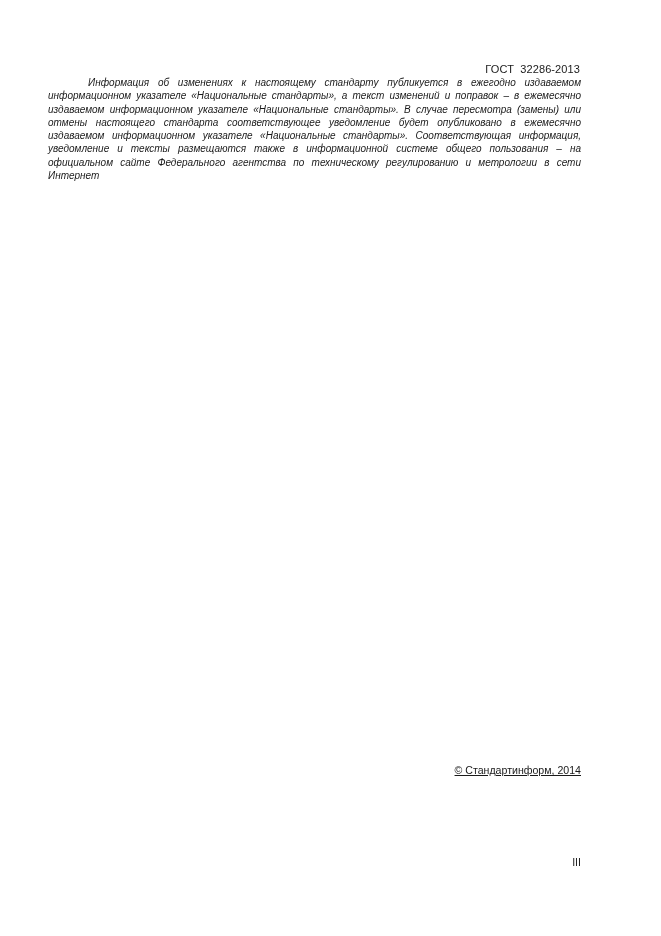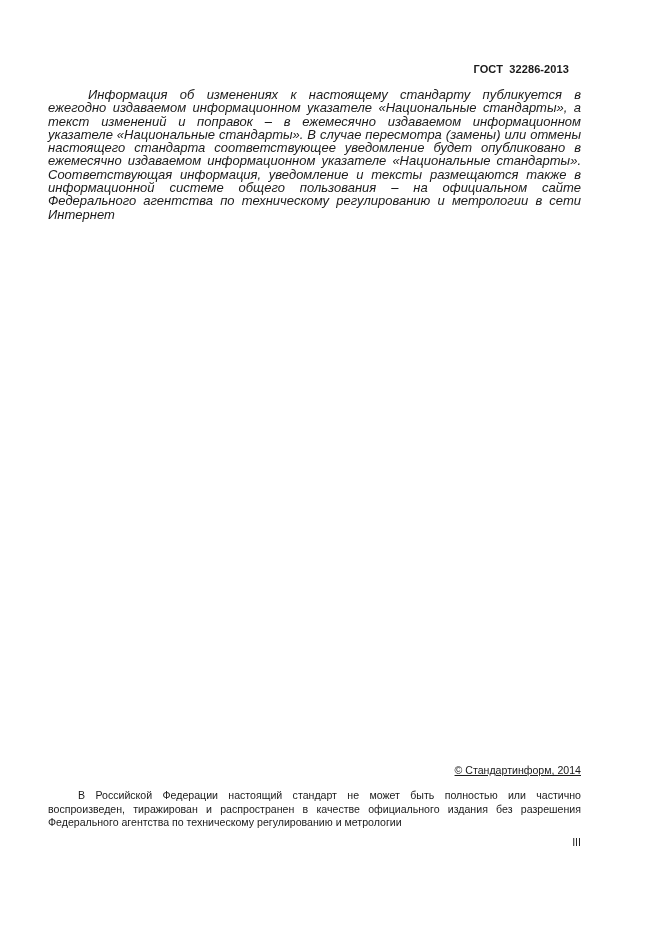--- a/index.html
+++ b/index.html
@@ -1,25 +1,24 @@
 <!DOCTYPE html>
 <html><head>
 <meta charset="utf-8">
 <style>
   html, body { margin: 0; padding: 0; background: #ffffff; }
   body { width: 661px; height: 936px; position: relative; overflow: hidden; color: #1a1a1a; font-family: "Liberation Sans", sans-serif; }
   .page { position: absolute; left: 0; top: 0; width: 661px; height: 936px; background: #ffffff; }
-  .header-code { position: absolute; top: 63px; right: 92px; font-weight: bold; font-size: 11px; letter-spacing: 0.1px; white-space: pre; }
-  .notice { position: absolute; left: 48px; top: 88px; width: 533px; font-size: 13px; line-height: 13.3px; font-style: italic; text-align: justify; text-indent: 40px; }
+  .header-code { position: absolute; top: 63px; right: 81px; font-weight: normal; font-size: 11px; letter-spacing: 0.1px; white-space: pre; }
+  .notice { position: absolute; left: 48px; top: 76px; width: 533px; font-size: 10px; line-height: 13.3px; font-style: italic; text-align: justify; text-indent: 40px; }
   .copyright { position: absolute; top: 764px; right: 80px; font-size: 10.6px; text-decoration: underline; }
   .rights { position: absolute; left: 48px; top: 789px; width: 533px; font-size: 10.6px; line-height: 13.5px; text-align: justify; text-indent: 30px; }
-  .page-number { position: absolute; top: 836px; right: 80px; font-size: 10.6px; }
+  .page-number { position: absolute; top: 856px; right: 80px; font-size: 10.6px; }
 </style>
 </head>
 <body>
 
 <div class="page">
   <div class="header-code">ГОСТ  32286-2013</div>
   <p class="notice" style="margin:0;">Информация об изменениях к настоящему стандарту публикуется в ежегодно издаваемом информационном указателе «Национальные стандарты», а текст изменений и поправок – в ежемесячно издаваемом информационном указателе «Национальные стандарты». В случае пересмотра (замены) или отмены настоящего стандарта соответствующее уведомление будет опубликовано в ежемесячно издаваемом информационном указателе «Национальные стандарты». Соответствующая информация, уведомление и тексты размещаются также в информационной системе общего пользования – на официальном сайте Федерального агентства по техническому регулированию и метрологии в сети Интернет</p>
   <div class="copyright">© Стандартинформ, 2014</div>
-  <p class="rights" style="margin:0;">В Российской Федерации настоящий стандарт не может быть полностью или частично воспроизведен, тиражирован и распространен в качестве официального издания без разрешения Федерального агентства по техническому регулированию и метрологии</p>
   <div class="page-number">III</div>
 </div>
 
 </body></html>

